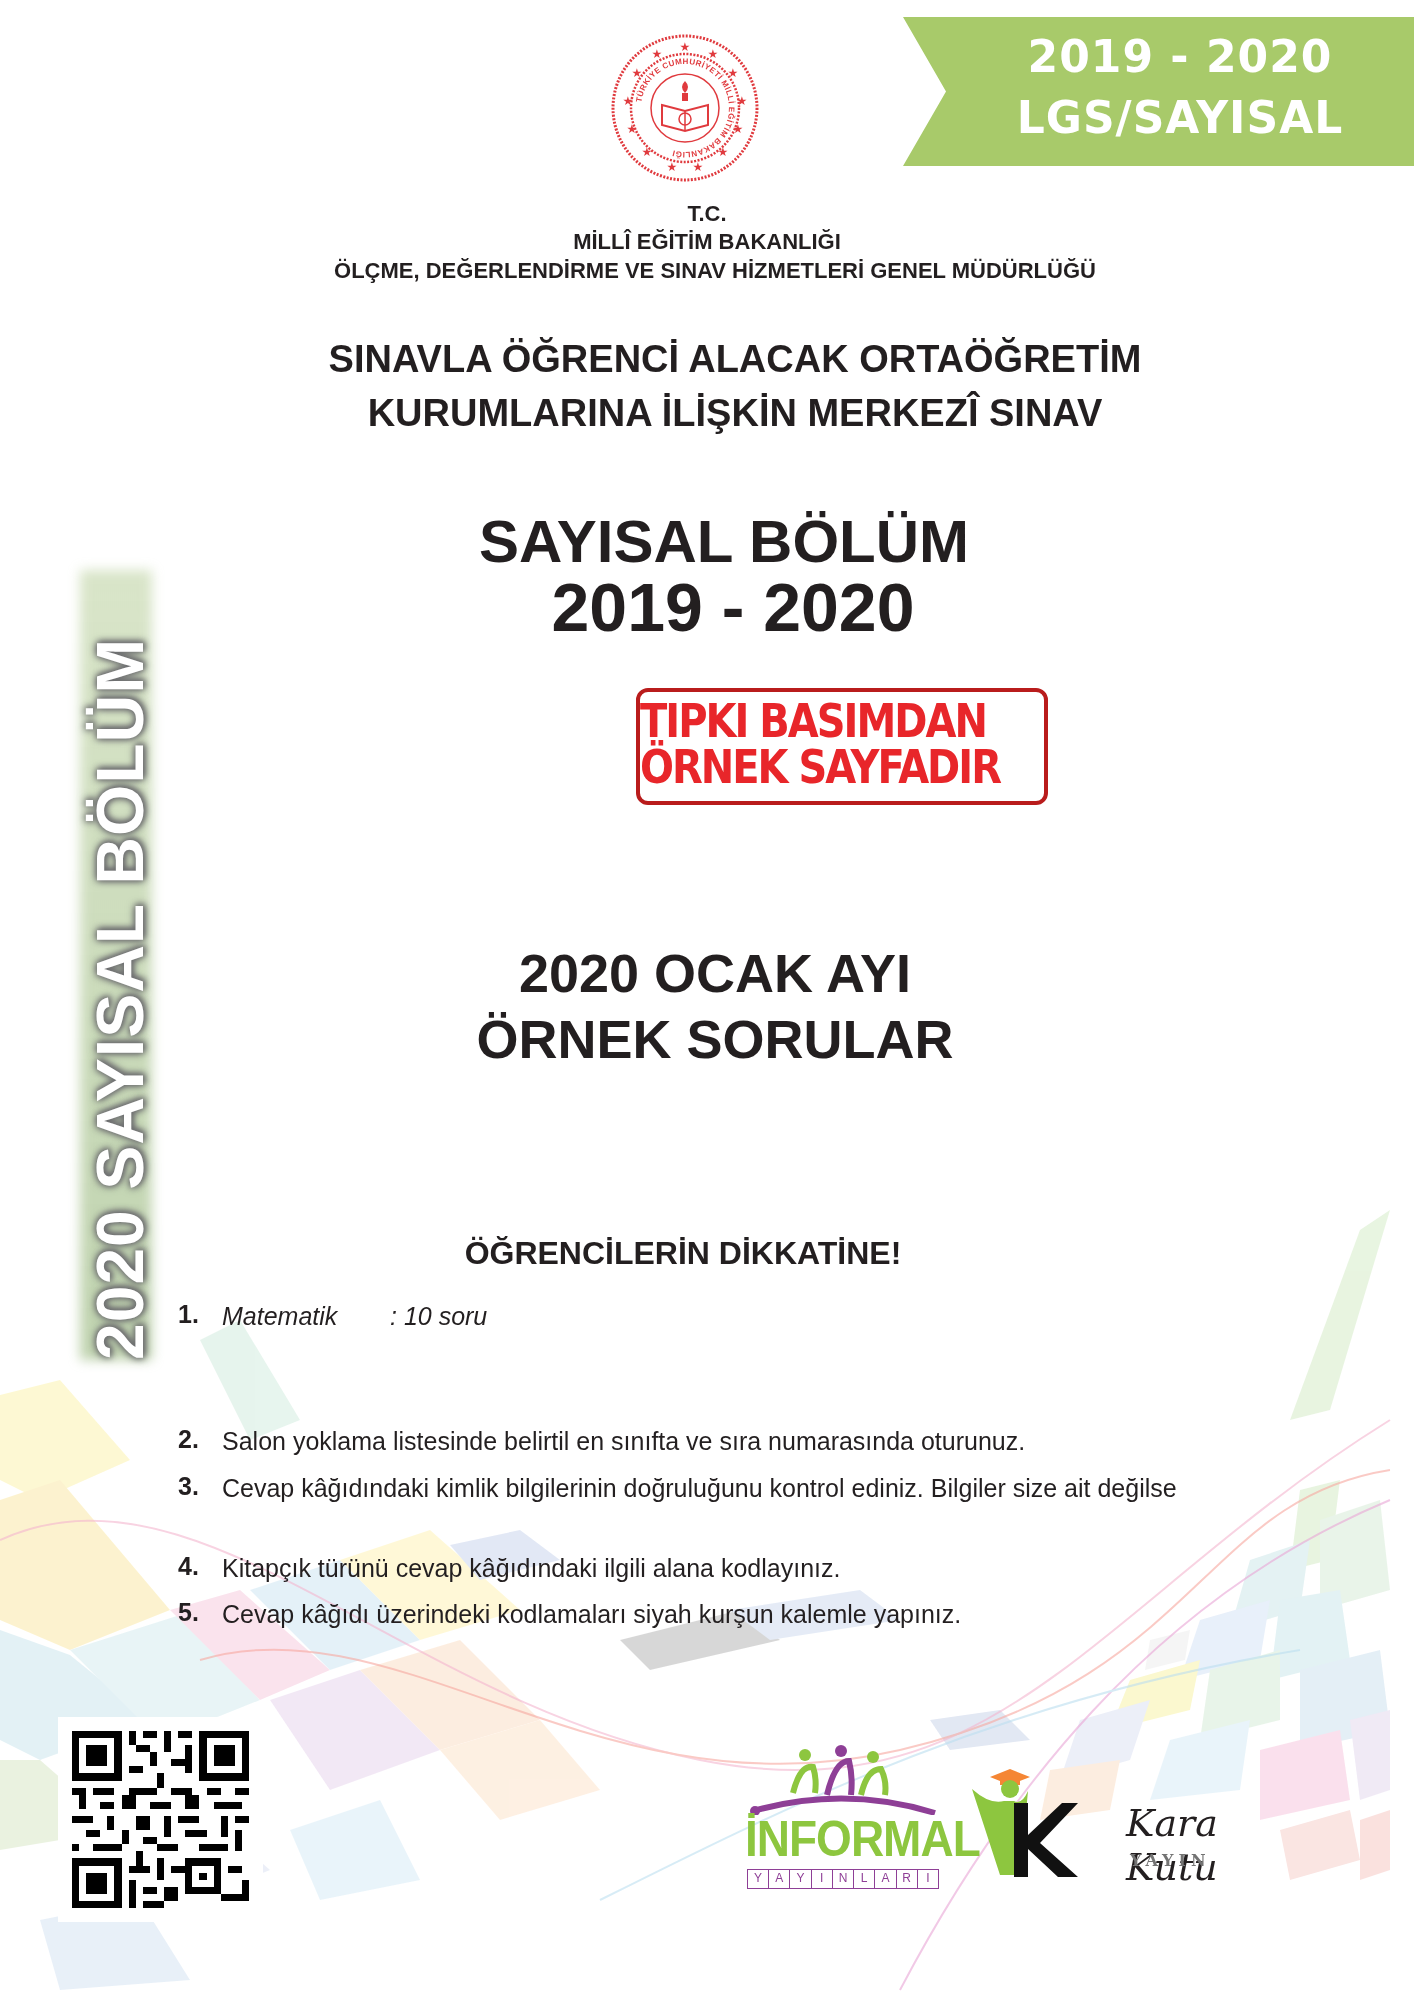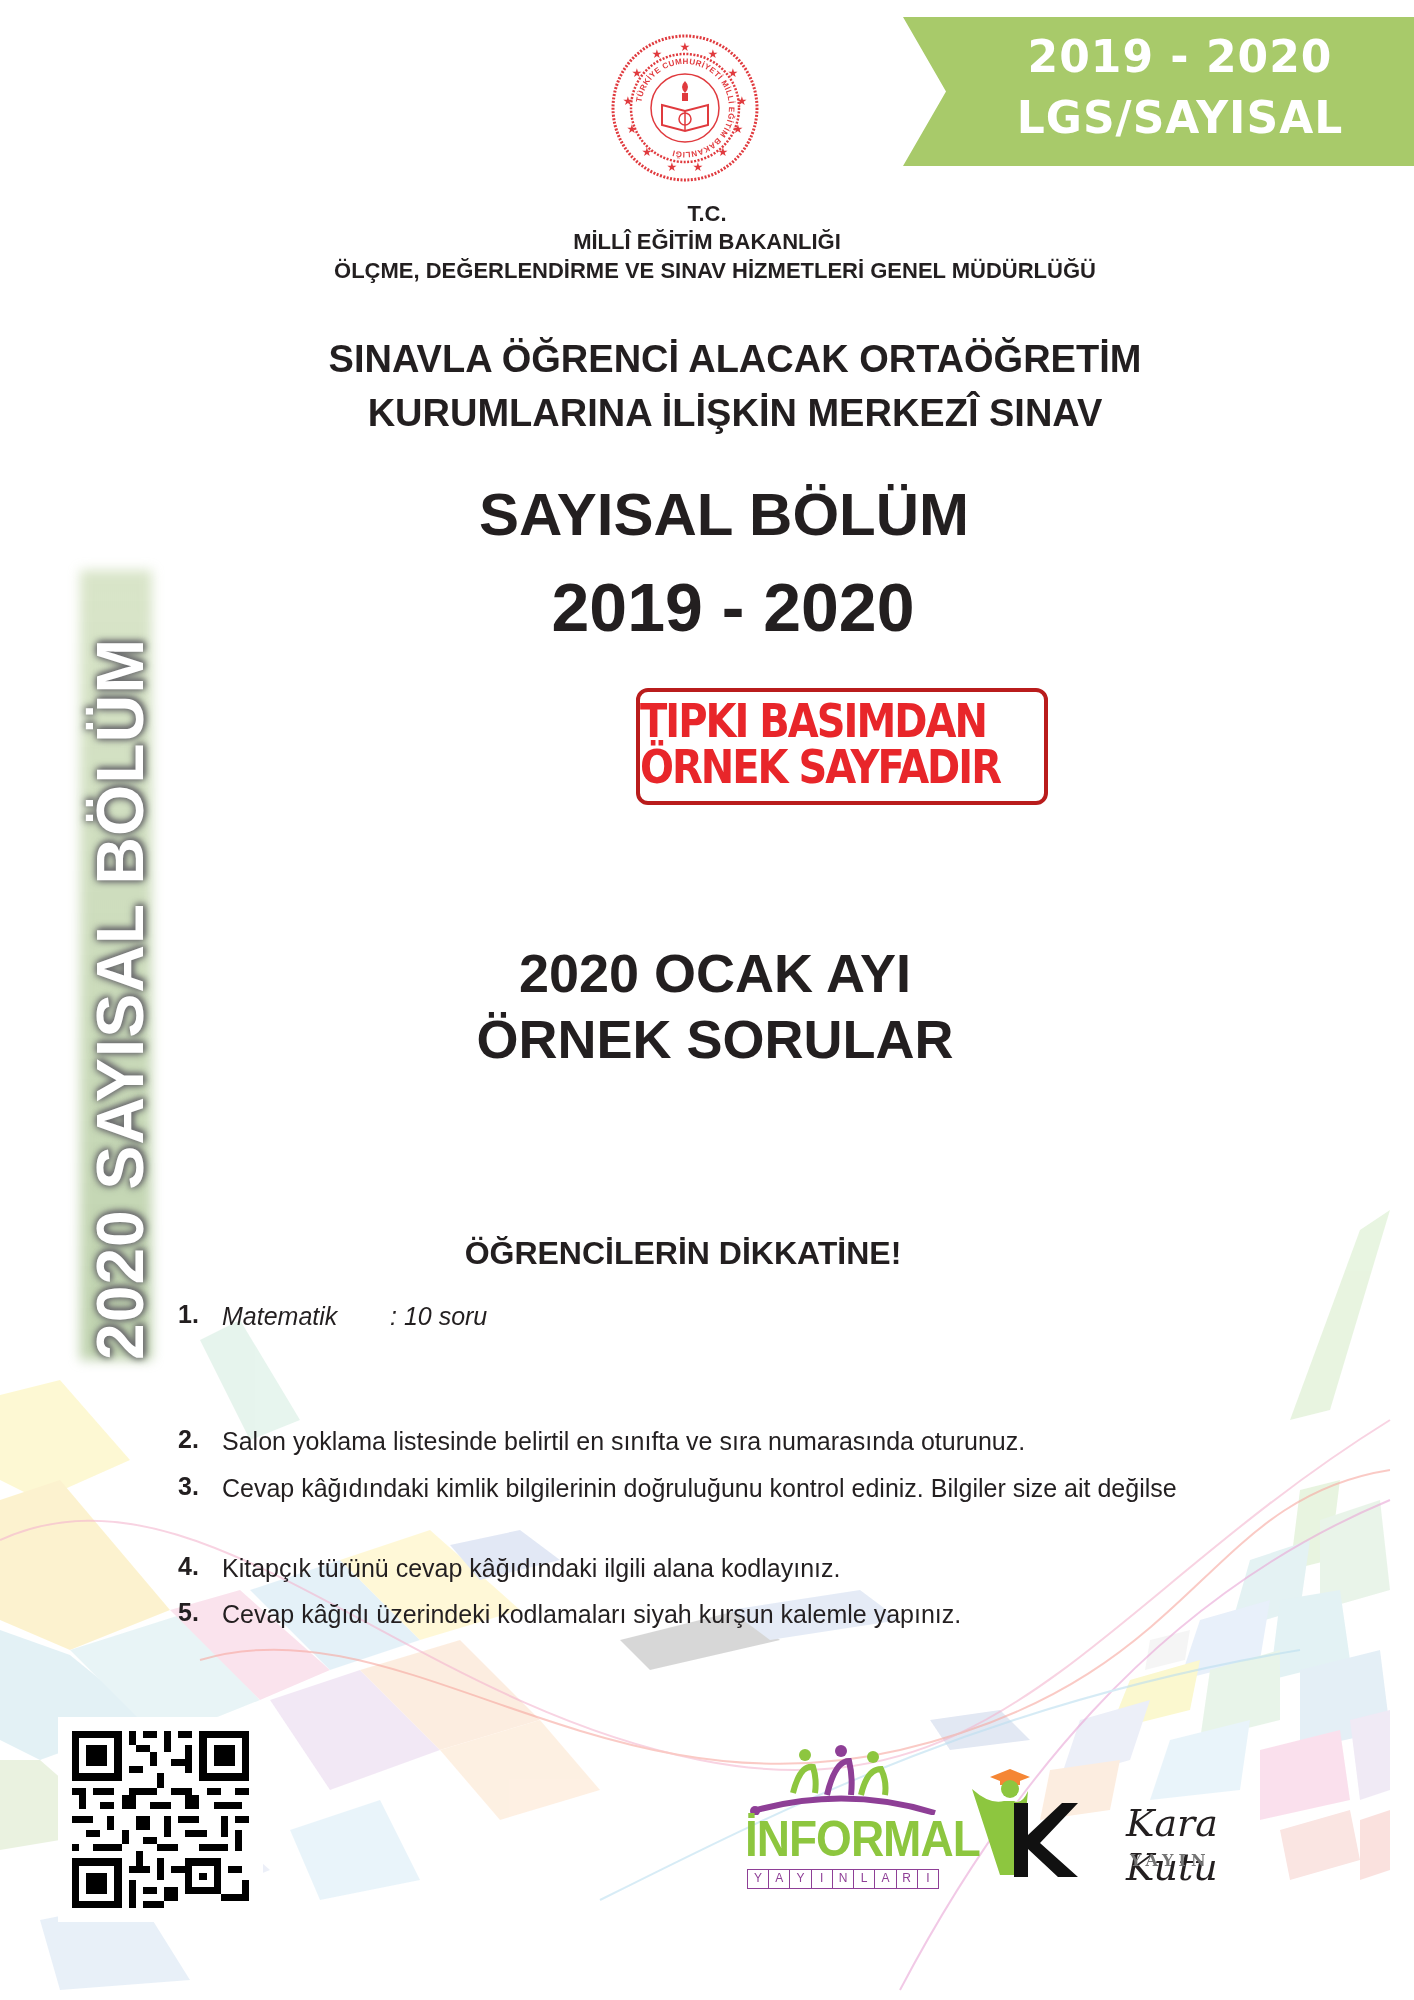--- a/index.html
+++ b/index.html
@@ -30,21 +30,21 @@
     .ministry.meb { top: 228px; }
     .ministry.olcme { top: 257px; margin-left: 8px; }
 
     .exam-title { position: absolute; left: 0; width: 1414px; text-align: center; z-index: 2;
       font-weight: bold; font-size: 38px; line-height: 46px; color: #231f20; }
     .exam-title.l1 { top: 336px; left: 28px; }
     .exam-title.l2 { top: 390px; left: 28px; }
 
     .section-title { position: absolute; left: 0; width: 1414px; text-align: center; z-index: 2;
       font-weight: bold; font-size: 60px; color: #231f20; }
-    .section-title.l1 { top: 480px; left: -1px; padding-left: 36px; }
+    .section-title.l1 { top: 507px; left: -1px; padding-left: 36px; }
     .section-title.l2 { top: 568px; left: 26px; font-size: 68px; }
 
     .stamp {
       position: absolute; left: 636px; top: 688px; width: 412px; height: 117px;
       border: 4px solid #b91c1c; border-radius: 12px; z-index: 2;
       color: #e8262a; text-align: left; font-weight: bold;
       font-family: "DejaVu Sans", sans-serif;
     }
     .stamp-line { display: block; font-size: 40px; line-height: 46px; letter-spacing: -2px; transform: scaleY(1.15); }
     .stamp-line.s1 { margin-top: 6px; }

